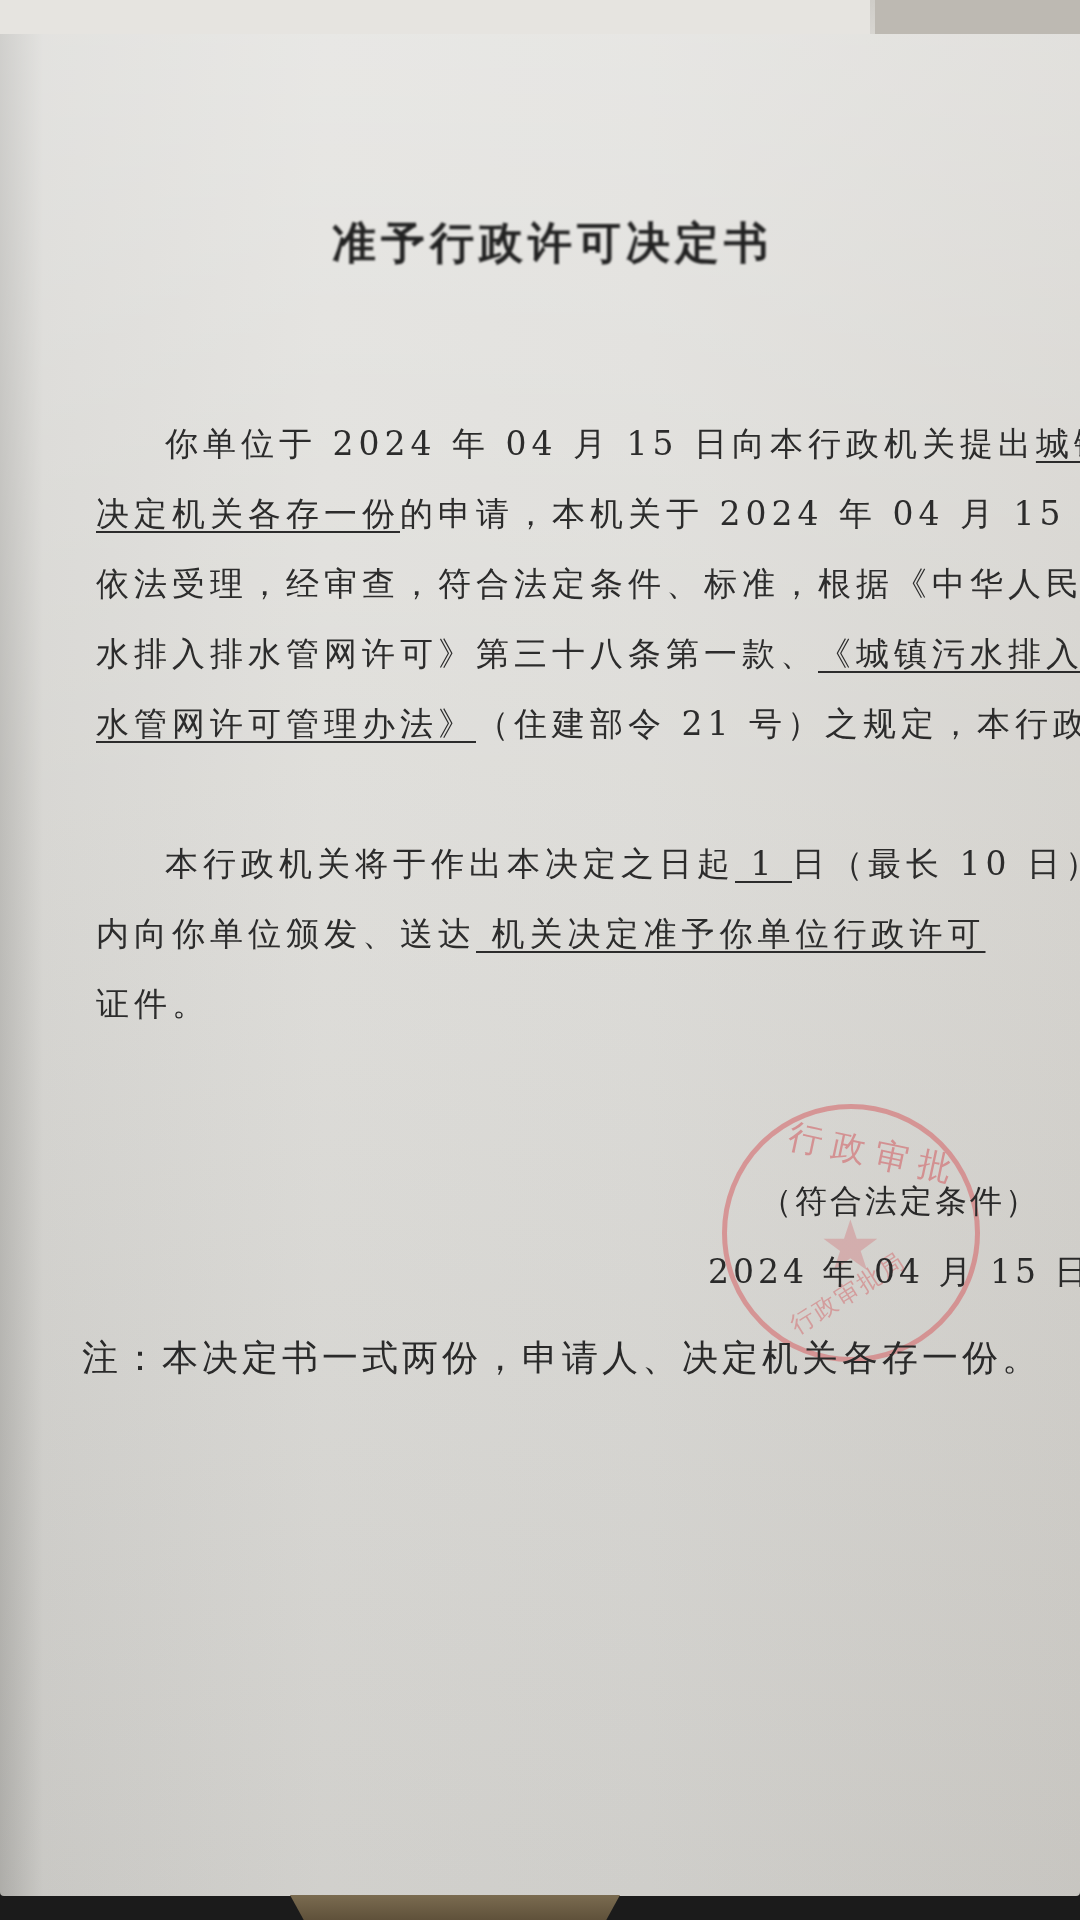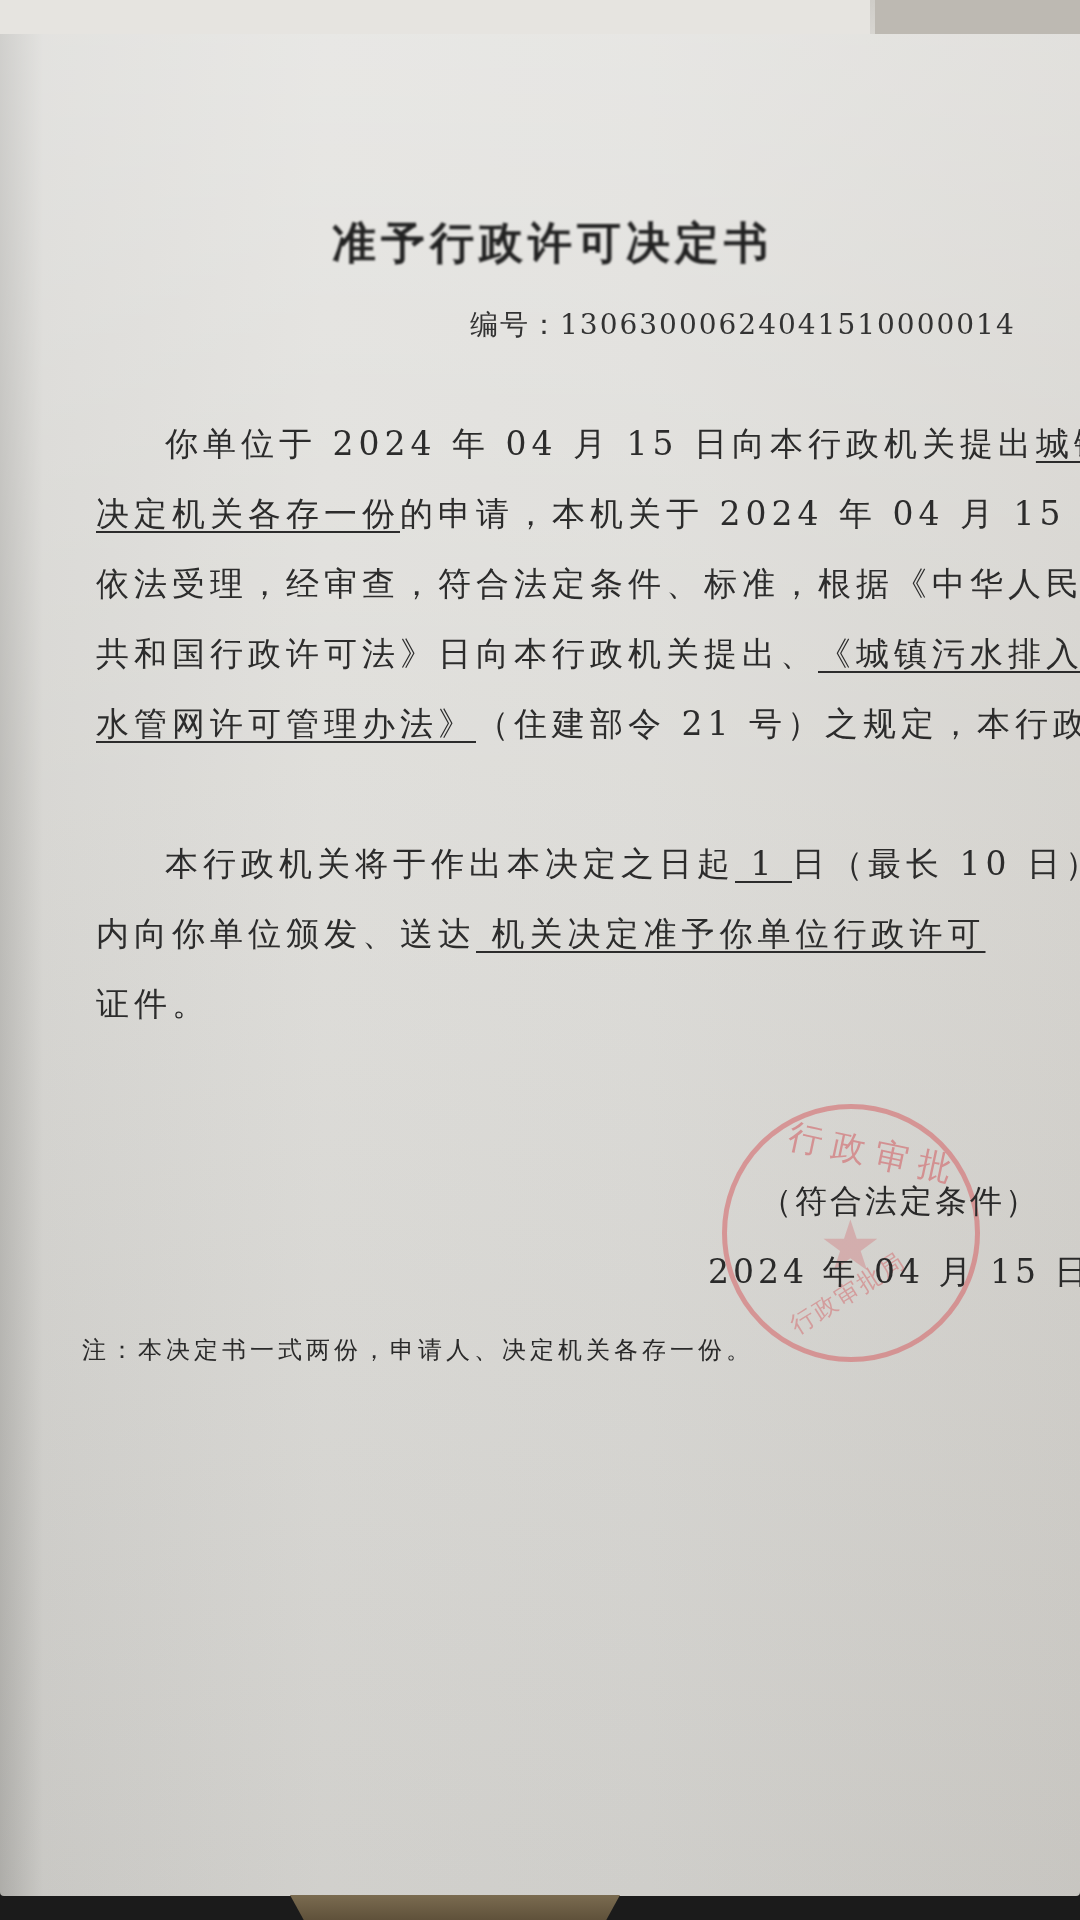--- a/index.html
+++ b/index.html
@@ -36,21 +36,21 @@
     left: 332px; top: 180px; font-size: 44px; font-weight: bold; letter-spacing: 5px;
     color: #222; filter: blur(0.8px);
   }
   .docno { left: 470px; top: 272px; font-size: 28px; letter-spacing: 2px; color: #333; }
   .addressee { left: 100px; top: 350px; font-size: 30px; letter-spacing: 4px; color: #333; }
   .line { left: 96px; font-size: 33px; letter-spacing: 5px; color: #2c2c2c; }
   .indent { left: 165px; }
   .u { text-decoration: underline; text-decoration-thickness: 2px; text-underline-offset: 6px; }
   .seal-label { left: 760px; top: 1146px; font-size: 32px; letter-spacing: 3px; }
   .seal-date { left: 708px; top: 1216px; font-size: 33px; letter-spacing: 4px; }
-  .note { left: 82px; top: 1300px; font-size: 24px; letter-spacing: 4px; }
+  .note { left: 82px; top: 1300px; font-size: 36px; letter-spacing: 4px; }
   .stamp {
     position: absolute; left: 722px; top: 1070px; width: 258px; height: 258px;
     border-radius: 50%; border: 5px solid rgba(214, 96, 100, 0.55);
     box-sizing: border-box;
   }
   .stamp-text {
     position: absolute; left: 60px; top: 22px; font-size: 34px; letter-spacing: 10px;
     color: rgba(210, 90, 95, 0.55); transform: rotate(12deg);
     font-family: "DejaVu Sans", sans-serif;
   }
@@ -65,26 +65,25 @@
 </style>
 </head>
 <body>
 
 <div class="backdrop-top"></div>
 <div class="backdrop-sheet"></div>
 <div class="backdrop-dark"></div>
 
 <div class="paper">
   <div class="text title">准予行政许可决定书</div>
-  <div class="text docno">编号：13063000624041510000014</div>
 
   <div class="text line indent" style="top:388px"><span>你单位于 2024 年 04 月 15 日向本行政机关提出</span><span class="u">城镇污</span></div>
   <div class="text line" style="top:458px"><span class="u">决定机关各存一份</span><span>的申请，本机关于 2024 年 04 月 15 日</span></div>
   <div class="text line" style="top:528px">依法受理，经审查，符合法定条件、标准，根据《中华人民</div>
-  <div class="text line" style="top:598px"><span>共和国行政许可法》日向本行政机关提出、</span><span class="u">《城镇污水排入排</span></div>
+  <div class="text line" style="top:598px"><span>水排入排水管网许可》第三十八条第一款、</span><span class="u">《城镇污水排入排</span></div>
   <div class="text line" style="top:668px"><span class="u">水管网许可管理办法》</span><span>（住建部令 21 号）之规定，本行政</span></div>
 
   <div class="text line indent" style="top:808px"><span>本行政机关将于作出本决定之日起</span><span class="u"> 1 </span><span>日（最长 10 日）</span></div>
   <div class="text line" style="top:878px"><span>内向你单位颁发、送达</span><span class="u"> 机关决定准予你单位行政许可</span></div>
   <div class="text line" style="top:948px">证件。</div>
 
   <div class="stamp">
     <div class="stamp-text">行政审批</div>
     <div class="stamp-star">★</div>
     <div class="stamp-bottom">行政审批局</div>

